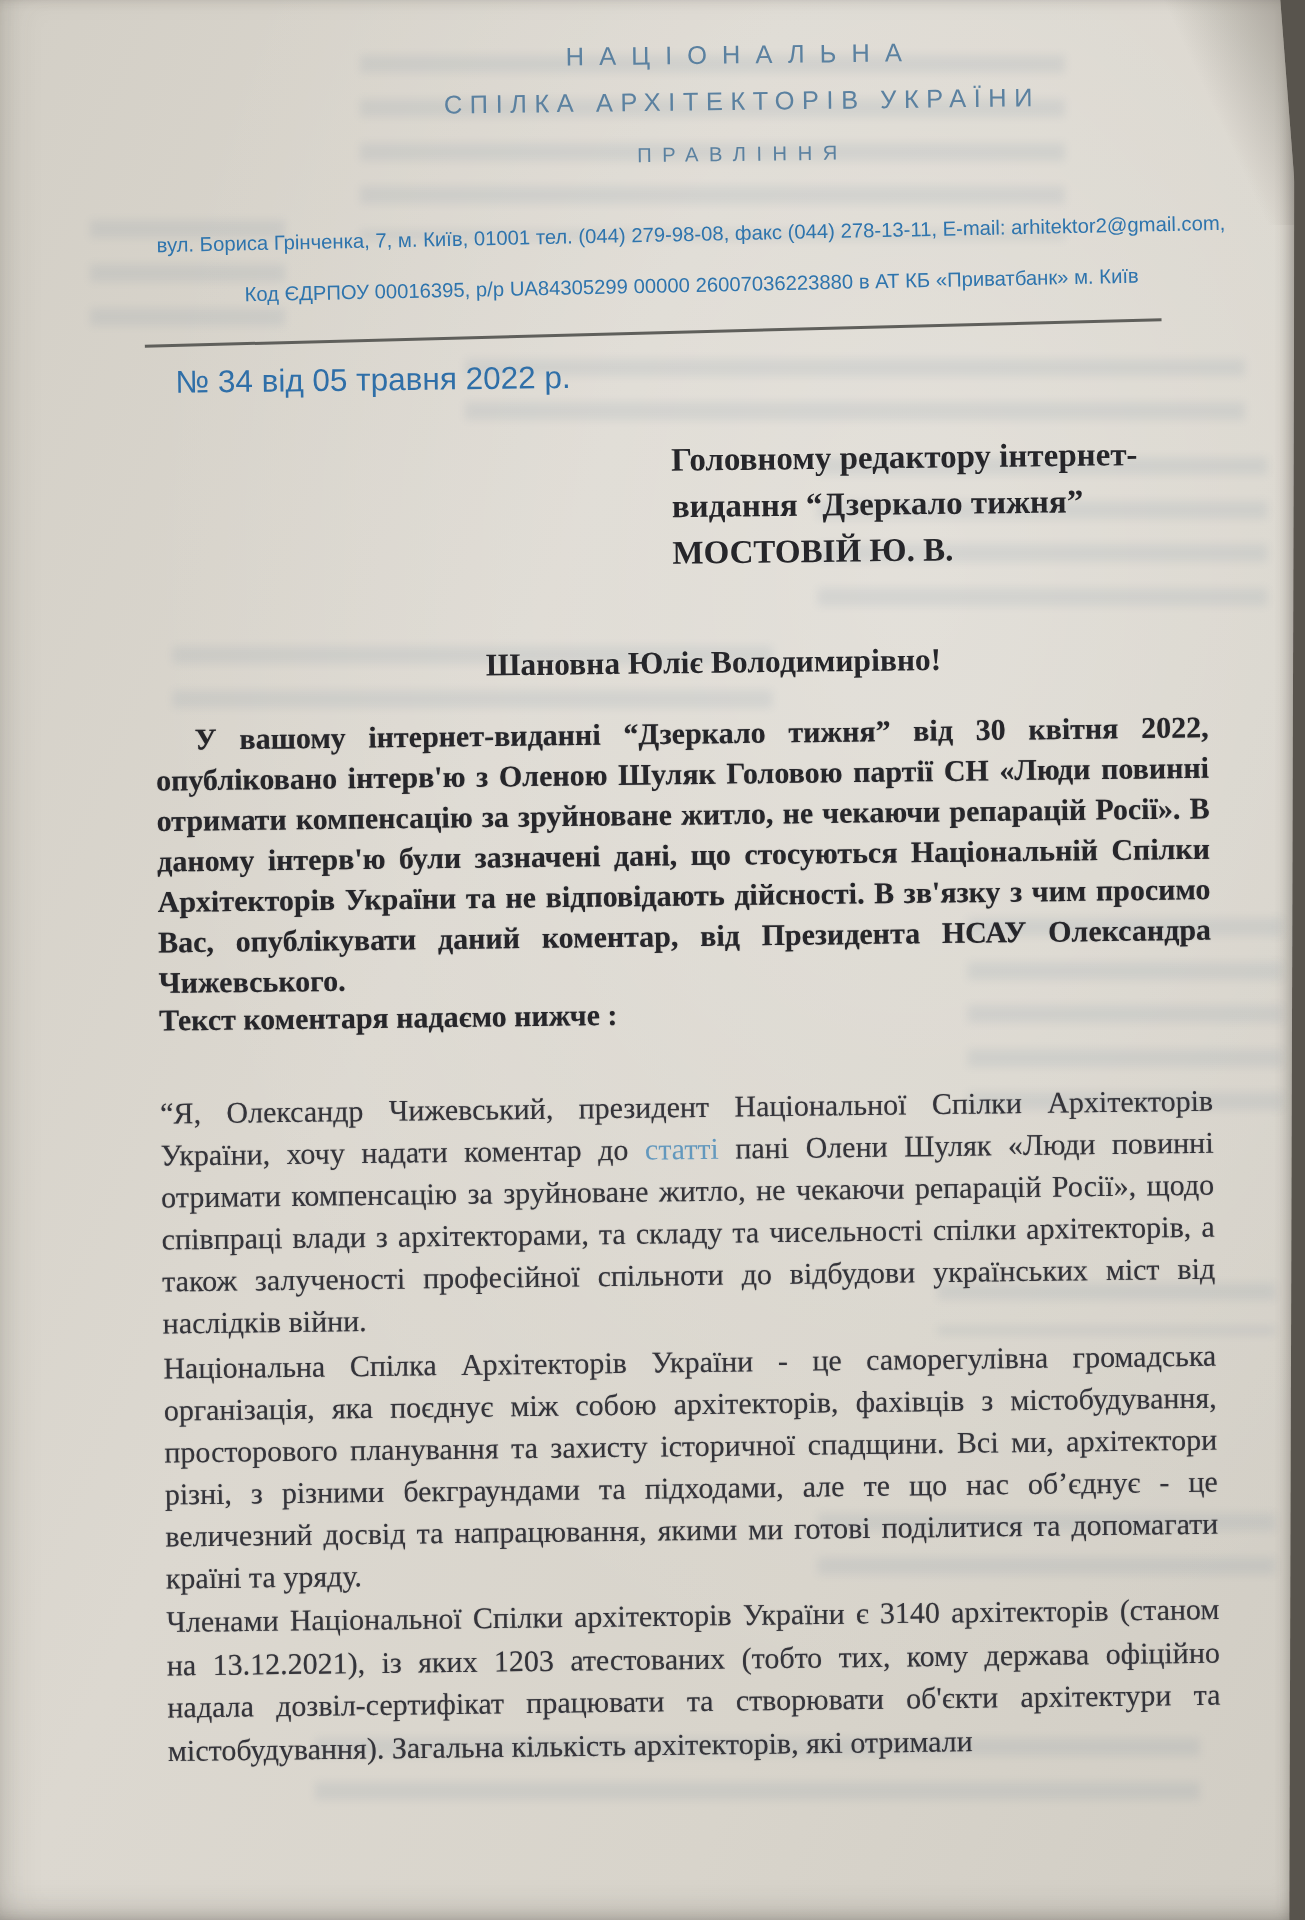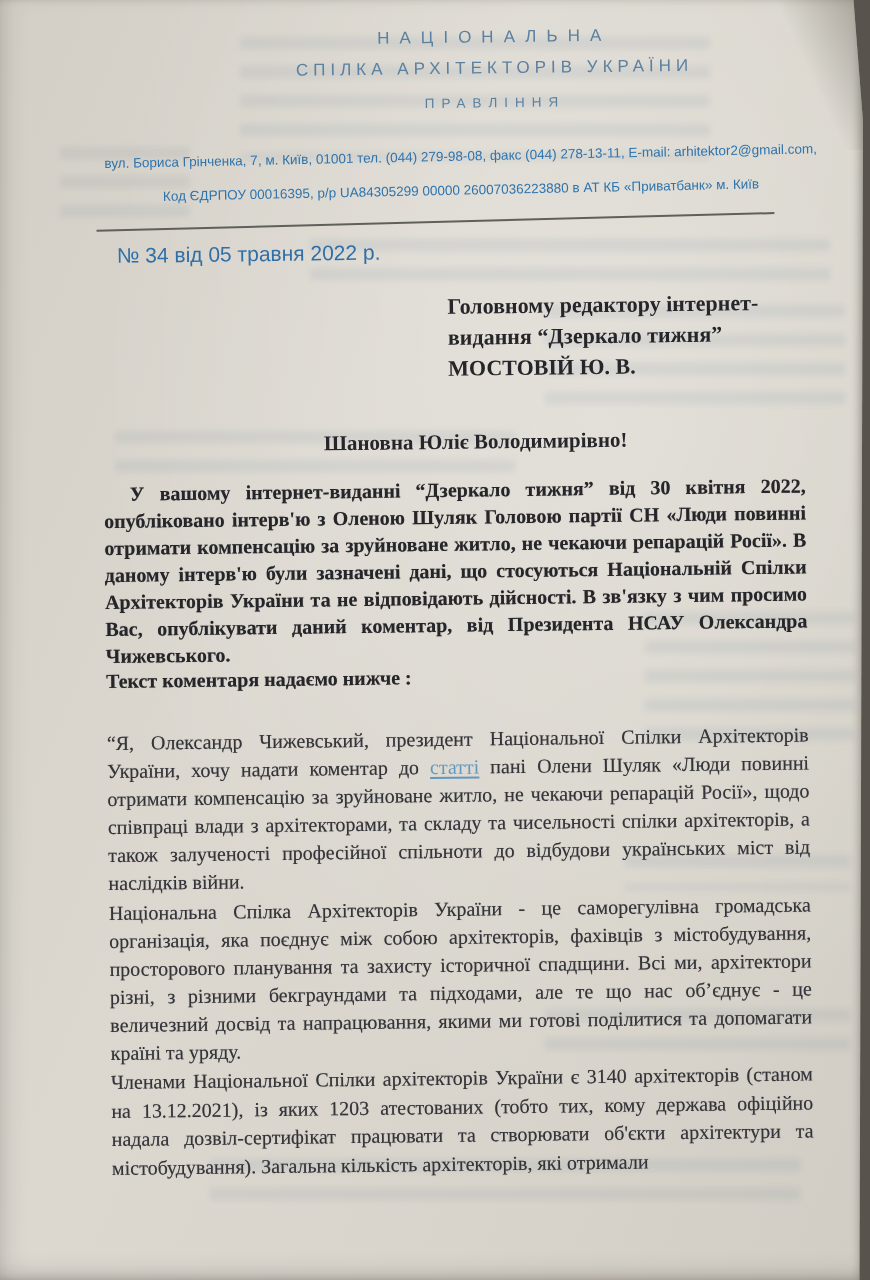--- a/index.html
+++ b/index.html
@@ -120,21 +120,20 @@
   }
   .bold { font-weight: 700; color: var(--color-ink, #26262a); line-height: 27px; }
   .p1 { top: 477px; text-indent: 26px; }
   .intro-label { top: 664px; text-align: left; }
   .p2 { top: 725px; line-height: 28px; }
   .p3 { top: 895px; line-height: 28px; }
   .p4 { top: 1064px; line-height: 28.5px; }
 
   .article-link {
     color: var(--color-link_blue, #6398bd);
-    text-decoration: underline;
     text-underline-offset: 3px;
     cursor: pointer;
     text-shadow: none;
   }
 </style>
 </head>
 <body>
 
 <div class="scene">
   <div class="paper">

